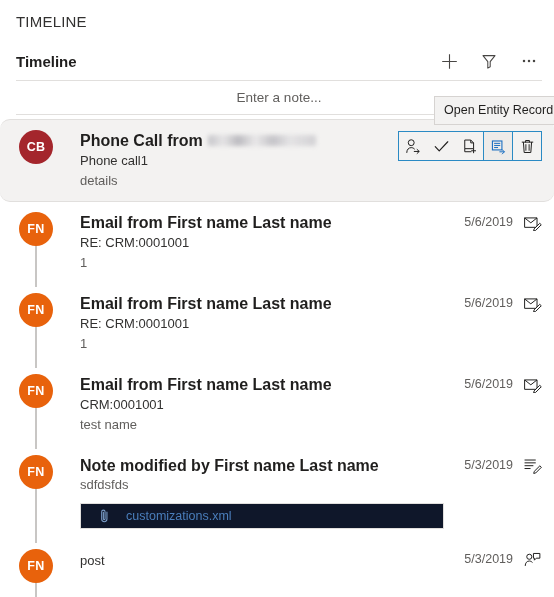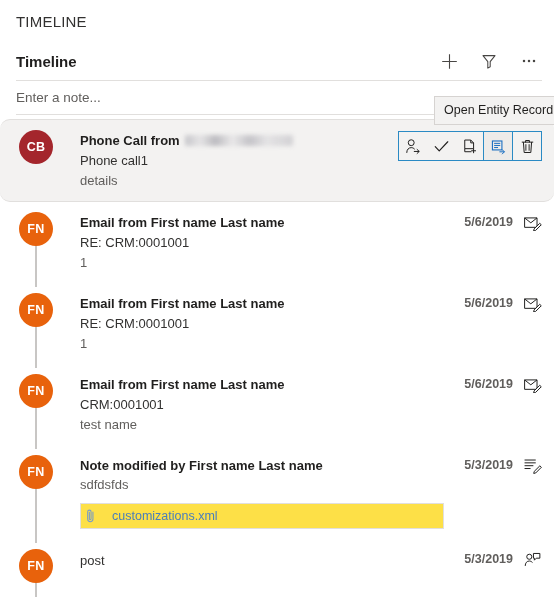--- a/index.html
+++ b/index.html
@@ -71,20 +71,21 @@
   .note-input {
     width: 100%;
     height: 34px;
     border: none;
     border-bottom: 1px solid #e1dfdd;
     font-family: "Liberation Sans", sans-serif;
     font-size: 13.5px;
     color: #323130;
     background: transparent;
     outline: none;
+    text-align: center;
   }
   .note-input::placeholder { color: #605e5c; }
 
   
   .tooltip {
     position: absolute;
     left: 434px;
     top: 96px;
     background: #f3f2f1;
     border: 1px solid #d6d3d1;
@@ -150,21 +151,21 @@
   }
 
   
   .body-col {
     flex: 1;
     min-width: 0;
     padding-left: 24px;
     padding-top: 1px;
   }
   .tl-title {
-    font-size: 13px;
+    font-size: 16px;
     font-weight: bold;
     color: #201f1e;
     line-height: 19px;
     display: flex;
     align-items: center;
     white-space: nowrap;
   }
   .redacted {
     display: inline-block;
     width: 108px;
@@ -198,21 +199,20 @@
     align-items: flex-start;
     gap: 9px;
     padding-top: 1px;
     padding-left: 8px;
   }
   .tl-date {
     font-size: 12.5px;
     color: #605e5c;
     line-height: 19px;
     white-space: nowrap;
-    font-weight: bold;
   }
   .type-icon {
     width: 20px;
     height: 19px;
     display: flex;
     align-items: center;
     justify-content: center;
   }
 
   
@@ -243,22 +243,22 @@
 
   
   .attach-chip {
     margin-top: 8px;
     margin-right: 12px;
     height: 26px;
     border: 1px solid #e1dfdd;
     display: flex;
     align-items: center;
     gap: 14px;
-    padding: 0 2px;
-    background: #fde047;
+    padding: 0 16px;
+    background: #0f172a;
     cursor: pointer;
   }
   .attach-name {
     font-size: 12.5px;
     color: #4a7ebb;
     line-height: 16px;
   }
 </style>
 </head>
 <body>

